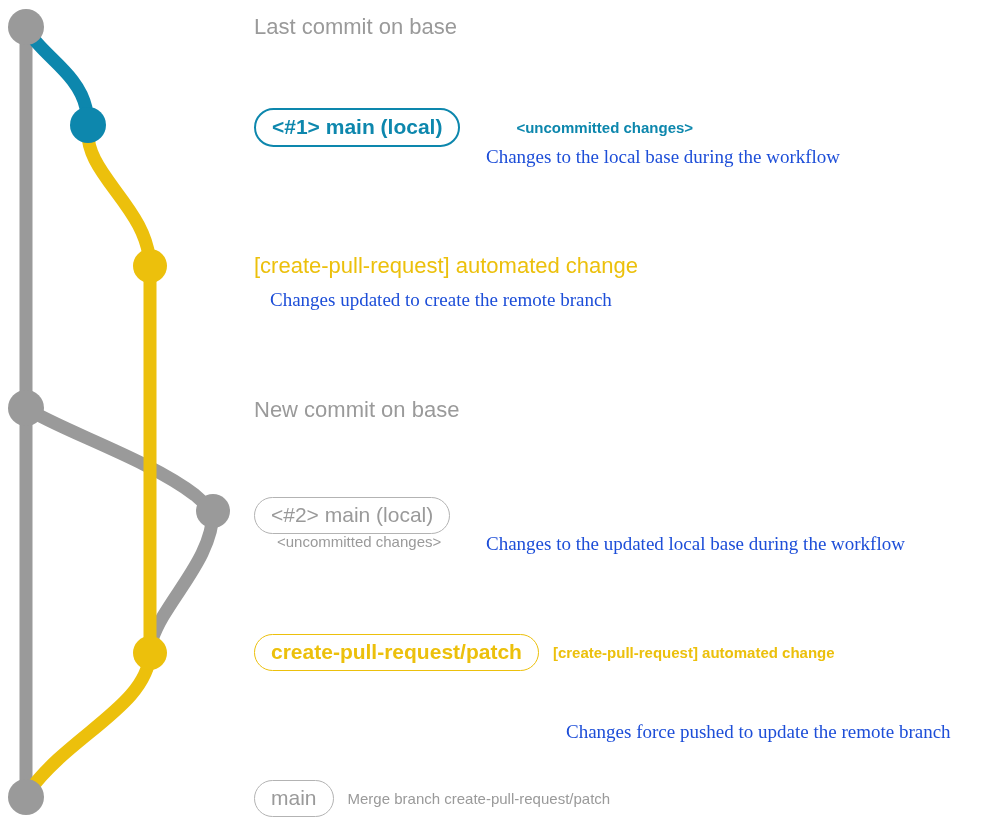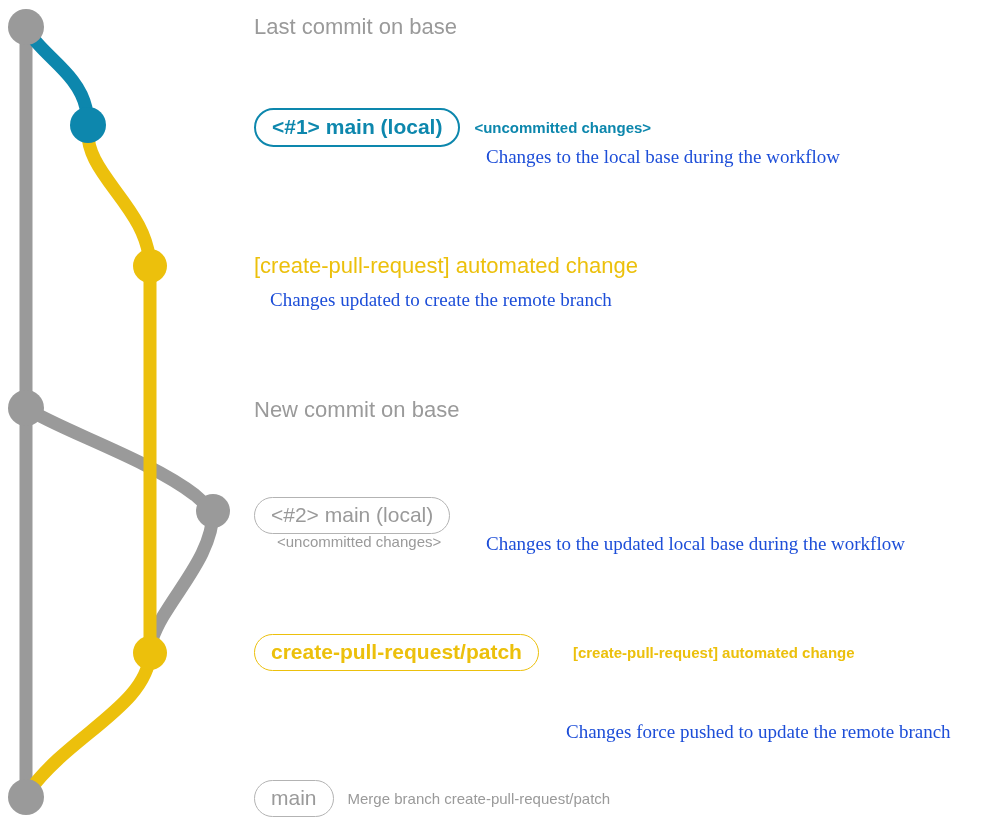--- a/index.html
+++ b/index.html
@@ -129,38 +129,38 @@
       <circle cx="213" cy="511" r="17" fill="#9a9a9a"></circle>
       <circle cx="150" cy="653" r="17" fill="#ecc00c"></circle>
       <circle cx="26" cy="797" r="18" fill="#9a9a9a"></circle>
     </g>
   </svg>
 
   <div class="rows">
 
     <div class="headline grey" style="top:16px;">Last commit on base</div>
 
-    <div class="row" style="top:108px;">
+    <div class="row" style="top:108px;gap:42px;">
       <span class="badge blue">&lt;#1&gt; main (local)</span>
       <span class="subject blue">&lt;uncommitted changes&gt;</span>
     </div>
     <div class="row-desc" style="left:486px; top:146px;">Changes to the local base during the workflow</div>
 
     <div class="headline yellow" style="top:255px;">[create-pull-request] automated change</div>
     <div class="row-desc" style="left:270px; top:289px;">Changes updated to create the remote branch</div>
 
     <div class="headline grey" style="top:399px;">New commit on base</div>
 
     <div class="row" style="top:497px;flex-direction:column;">
       <span class="badge grey">&lt;#2&gt; main (local)</span>
       <span class="subject grey">&lt;uncommitted changes&gt;</span>
     </div>
     <div class="row-desc" style="left:486px; top:533px;">Changes to the updated local base during the workflow</div>
 
-    <div class="row" style="top:634px;gap:20px;">
+    <div class="row" style="top:634px;">
       <span class="badge yellow">create-pull-request/patch</span>
       <span class="subject yellow">[create-pull-request] automated change</span>
     </div>
     <div class="row-desc" style="left:566px; top:673px;margin-top:48px;">Changes force pushed to update the remote branch</div>
 
     <div class="row" style="top:780px;">
       <span class="badge grey">main</span>
       <span class="subject grey">Merge branch create-pull-request/patch</span>
     </div>
 

